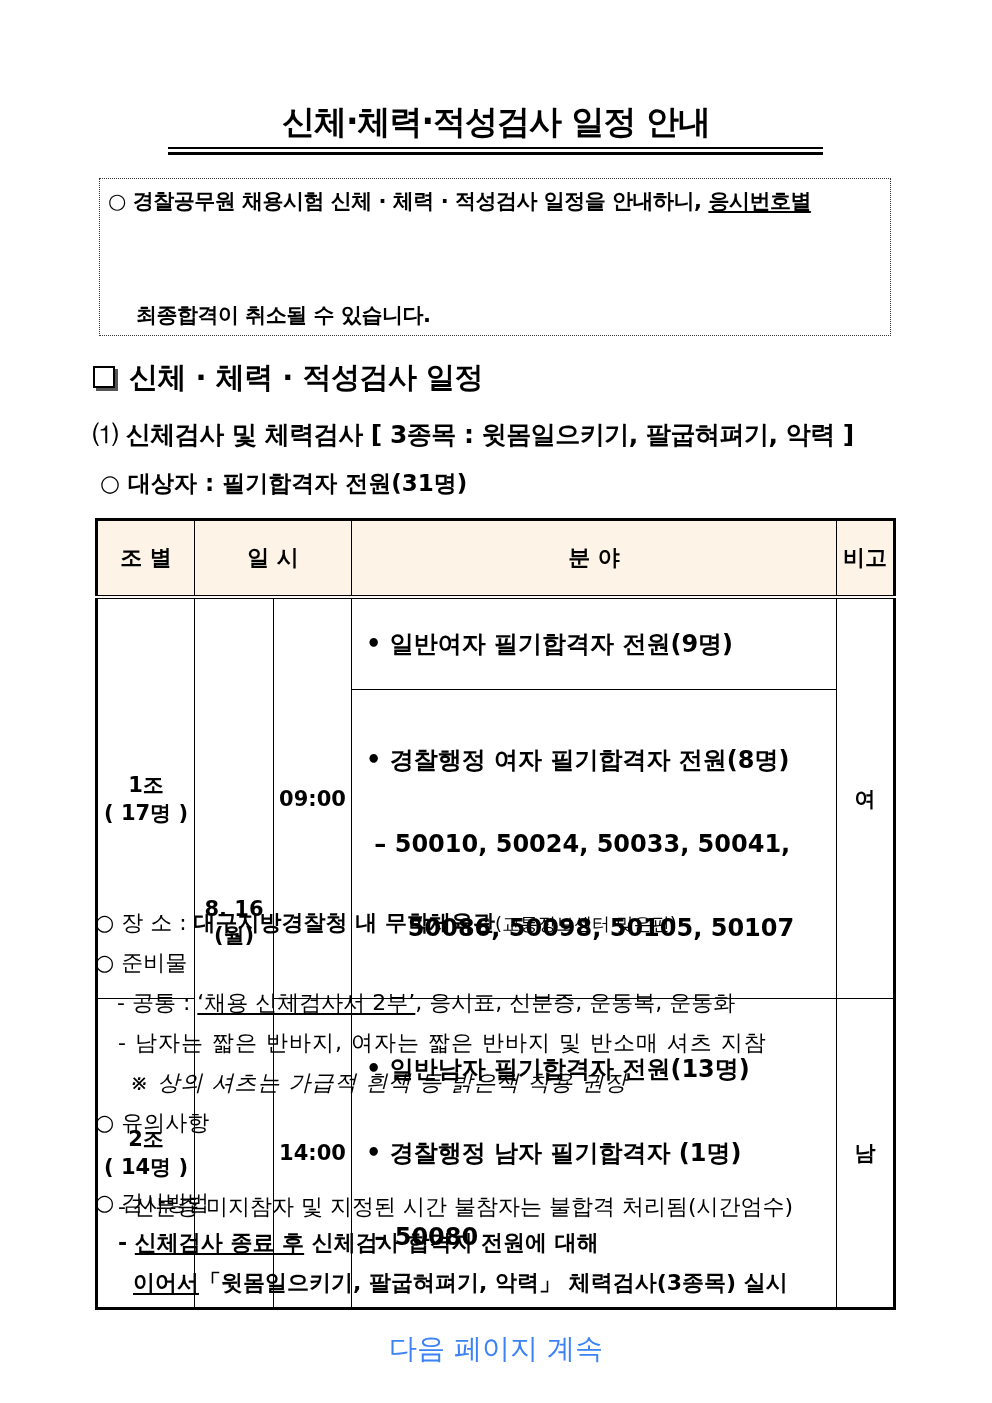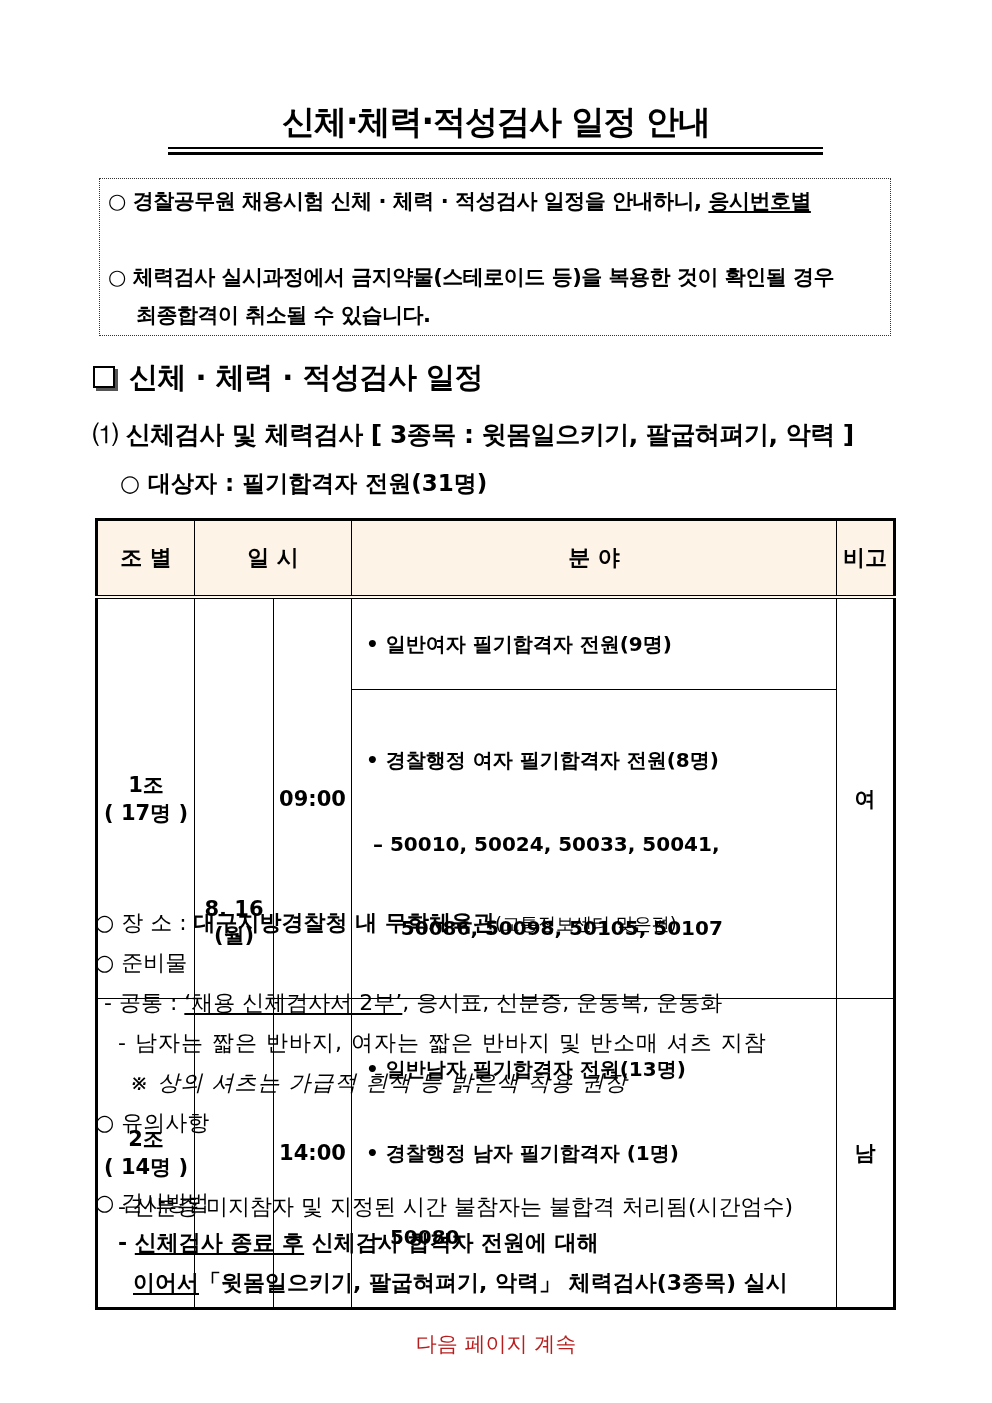--- a/index.html
+++ b/index.html
@@ -6,45 +6,41 @@
   body { width:992px; height:1403px; position:relative; font-family:"DejaVu Sans", "Liberation Sans", sans-serif; color:#000; overflow:hidden; }
   .abs { position:absolute; }
   .title { left:0; width:992px; top:100px; text-align:center; font-size:33px; font-weight:bold; letter-spacing:-1px; }
   .title-rule { left:168px; width:655px; top:147px; height:3px; border-top:2px solid #000; border-bottom:3px solid #000; }
   .notice { left:99px; top:178px; width:792px; height:158px; border:1px dotted #333; box-sizing:border-box; }
   .notice-line { position:absolute; left:8px; font-size:21px; font-weight:bold; letter-spacing:-0.5px; white-space:nowrap; }
   .u { text-decoration:underline; text-underline-offset:3px;margin-top:33px; }
   .sec-h { left:93px; top:358px; font-size:29px; font-weight:bold; white-space:nowrap; letter-spacing:-0.5px; }
   .sq { display:inline-block; width:18px; height:18px; border:2px solid #000; box-shadow:3px 3px 0 #555; vertical-align:middle; margin-right:14px; margin-top:-4px; background:#fff; }
   .sub-h { left:93px; top:418px; font-size:25px; font-weight:bold; white-space:nowrap; letter-spacing:-0.5px; }
-  .target { left:120px; top:468px; font-size:23px; font-weight:bold; white-space:nowrap;text-align:right; }
+  .target { left:100px; top:468px; font-size:23px; font-weight:bold; white-space:nowrap;text-align:right; }
   table.sched { position:absolute; left:95px; top:518px; width:801px; border-collapse:collapse; font-size:21px; font-weight:bold; }
   table.sched td, table.sched th { border:1.5px solid #000; text-align:center; vertical-align:middle; padding:0; }
   table.sched { border:3px solid #000; }
   table.sched th { background:#fdf3e7; height:74px; font-size:22px; }
   table.sched tr.hdr th { border-bottom:4px double #000; }
-  .field { text-align:left !important; padding-left:14px !important; line-height:28px; font-size:20px; }
+  .field { text-align:left !important; padding-left:14px !important; line-height:28px; font-size:24px; }
   .cell-top { border-bottom:1px dotted #000 !important; height:90px; }
   .info { left:95px; font-size:22px; white-space:nowrap; }
-  .next { left:0; width:992px; text-align:center; top:1330px; color:#b91c1c; font-size:21px; }
+  .next { left:0; width:992px; text-align:center; top:1330px; color:#3b82f6; font-size:28px; }
 </style>
 </head>
 <body>
 
 <div class="abs title">신체·체력·적성검사 일정 안내</div>
 <div class="abs title-rule"></div>
 
 <div class="abs notice">
   <div class="notice-line" style="top:8px;">
     <span>○</span>
     <span>경찰공무원 채용시험 신체 · 체력 · 적성검사 일정을 안내하니, </span><span class="u">응시번호별</span>
-  </div>
-  <div class="notice-line" style="top:84px;">
-    <span>○</span>
-    <span>체력검사 실시과정에서 금지약물(스테로이드 등)을 복용한 것이 확인될 경우</span>
   </div>
   <div class="notice-line" style="top:122px; left:36px;">최종합격이 취소될 수 있습니다.</div>
 </div>
 
 <div class="abs sec-h">
   <span class="sq"></span><span>신체 · 체력 · 적성검사 일정</span>
 </div>
 
 <div class="abs sub-h">
   <span style="font-weight:normal;">⑴</span>
@@ -106,21 +102,21 @@
     </td>
     <td>남</td>
   </tr>
 </tbody>
   </table>
 
 <div class="abs info" style="top:908px;">
   <span>○ 장 소 : </span><b>대구지방경찰청 내 무학체육관</b><span style="font-size:18px;">(교통정보센터 맞은편)</span>
 </div>
 <div class="abs info" style="top:948px;">○ 준비물</div>
-<div class="abs info" style="top:988px; left:104px;">
+<div class="abs info" style="top:988px; left:117px;">
   <span>- 공통 : </span><span class="u">‘채용 신체검사서 2부’</span><span>, 응시표, 신분증, 운동복, 운동화</span>
 </div>
 <div class="abs info" style="top:1028px; left:118px; letter-spacing:1px;">- 남자는 짧은 반바지, 여자는 짧은 반바지 및 반소매 셔츠 지참</div>
 <div class="abs info" style="top:1068px; left:130px; letter-spacing:1px;font-style:italic;">※ 상의 셔츠는 가급적 흰색 등 밝은색 착용 권장</div>
 <div class="abs info" style="top:1108px;">○ 유의사항</div>
 <div class="abs info" style="top:1192px; left:118px;">- 신분증 미지참자 및 지정된 시간 불참자는 불합격 처리됨(시간엄수)</div>
 <div class="abs info" style="top:1188px;">○ 검사방법</div>
 <div class="abs info" style="top:1228px; left:118px; font-weight:bold;">
   <span>- </span><span class="u">신체검사 종료 후</span><span> 신체검사 합격자 전원에 대해</span>
 </div>

